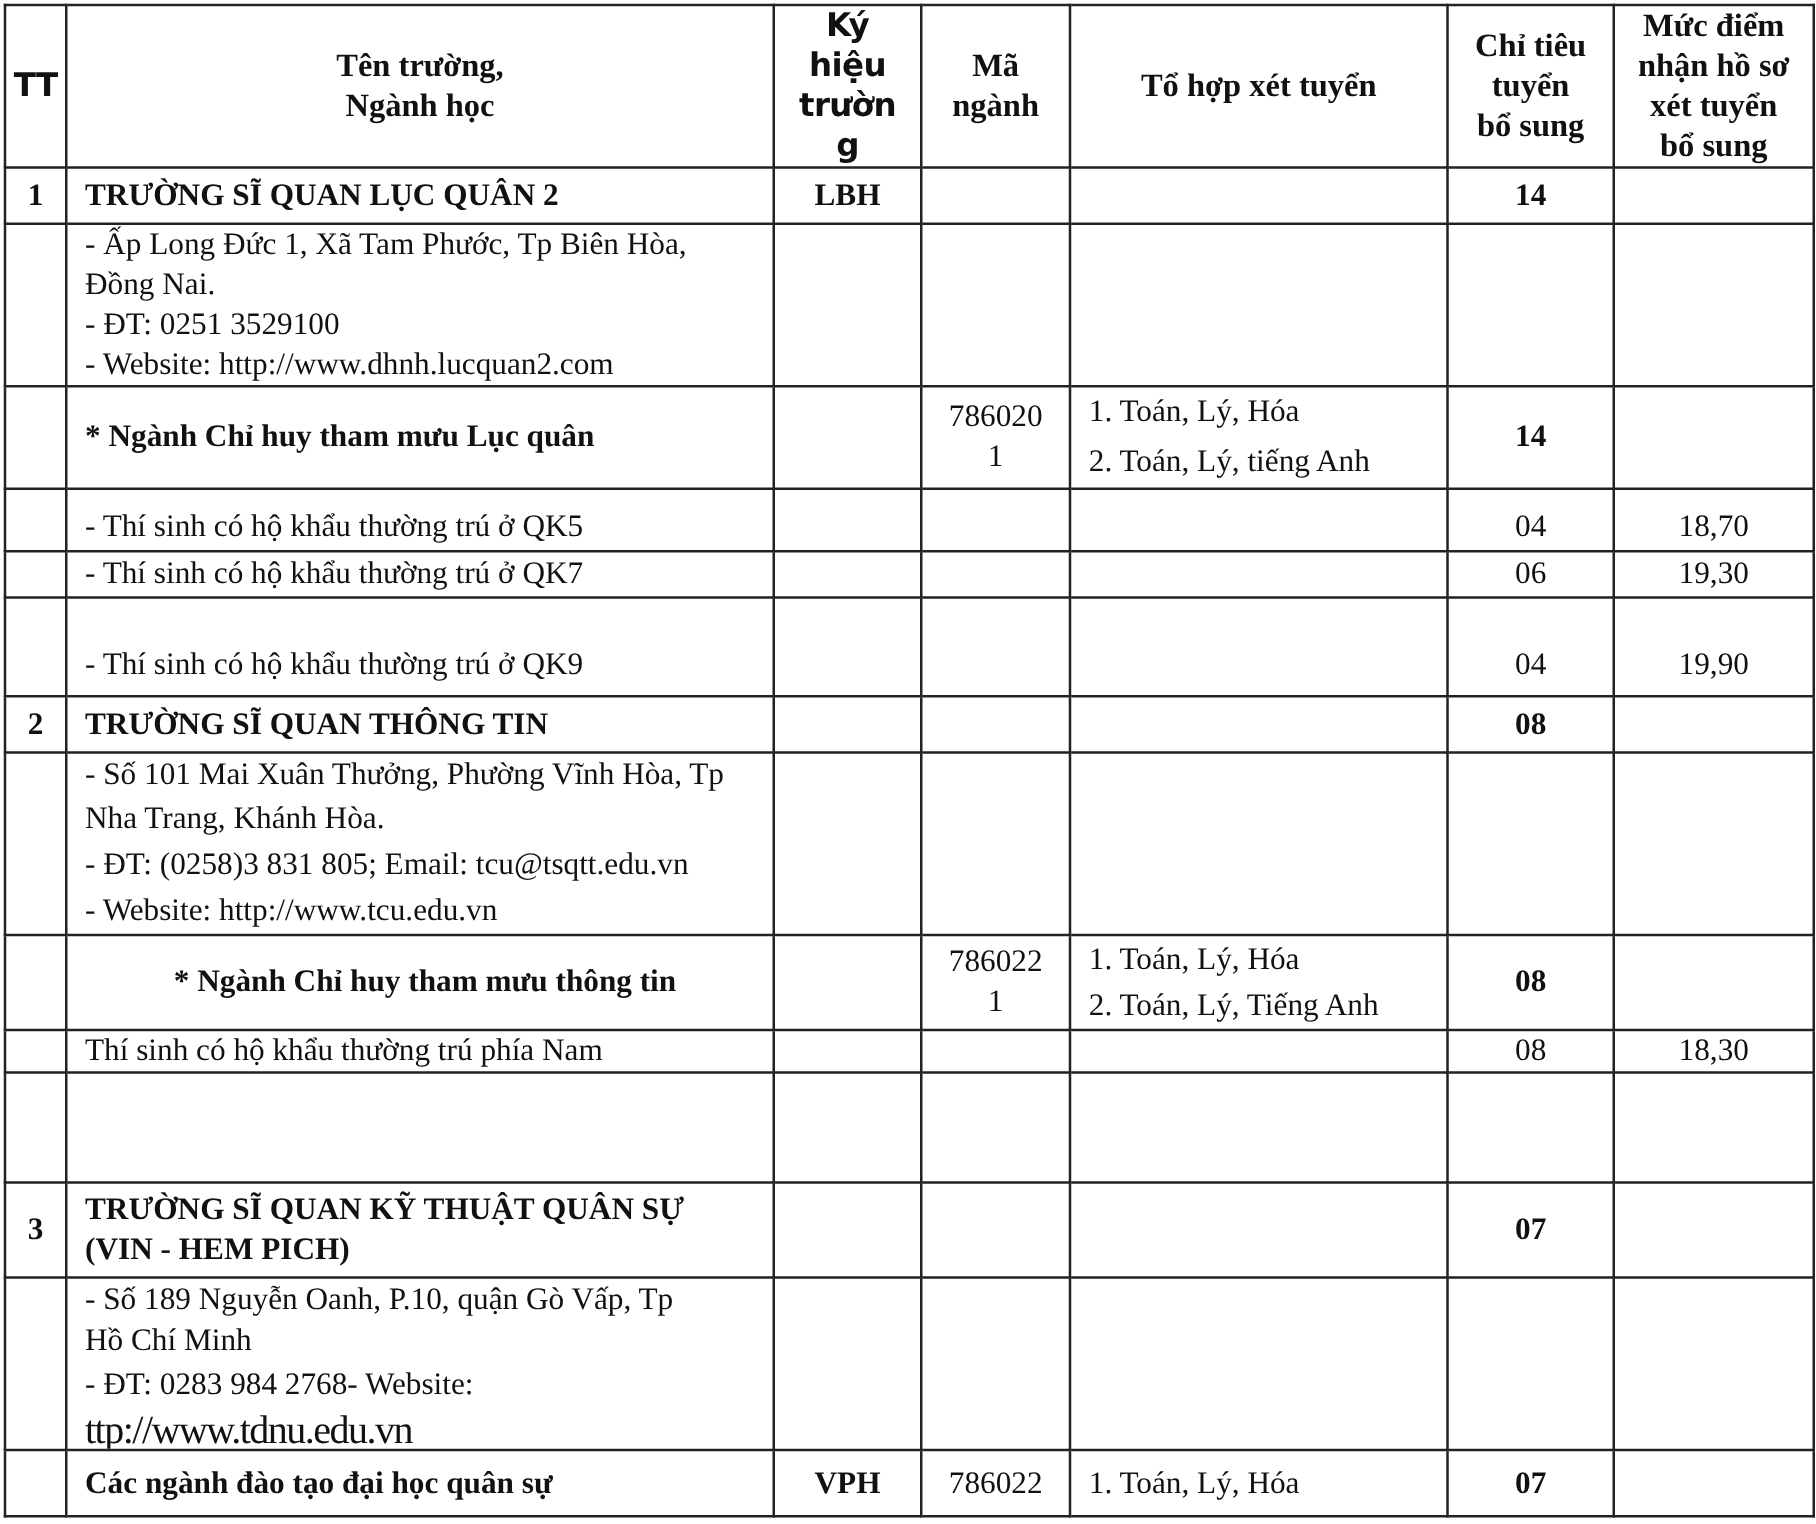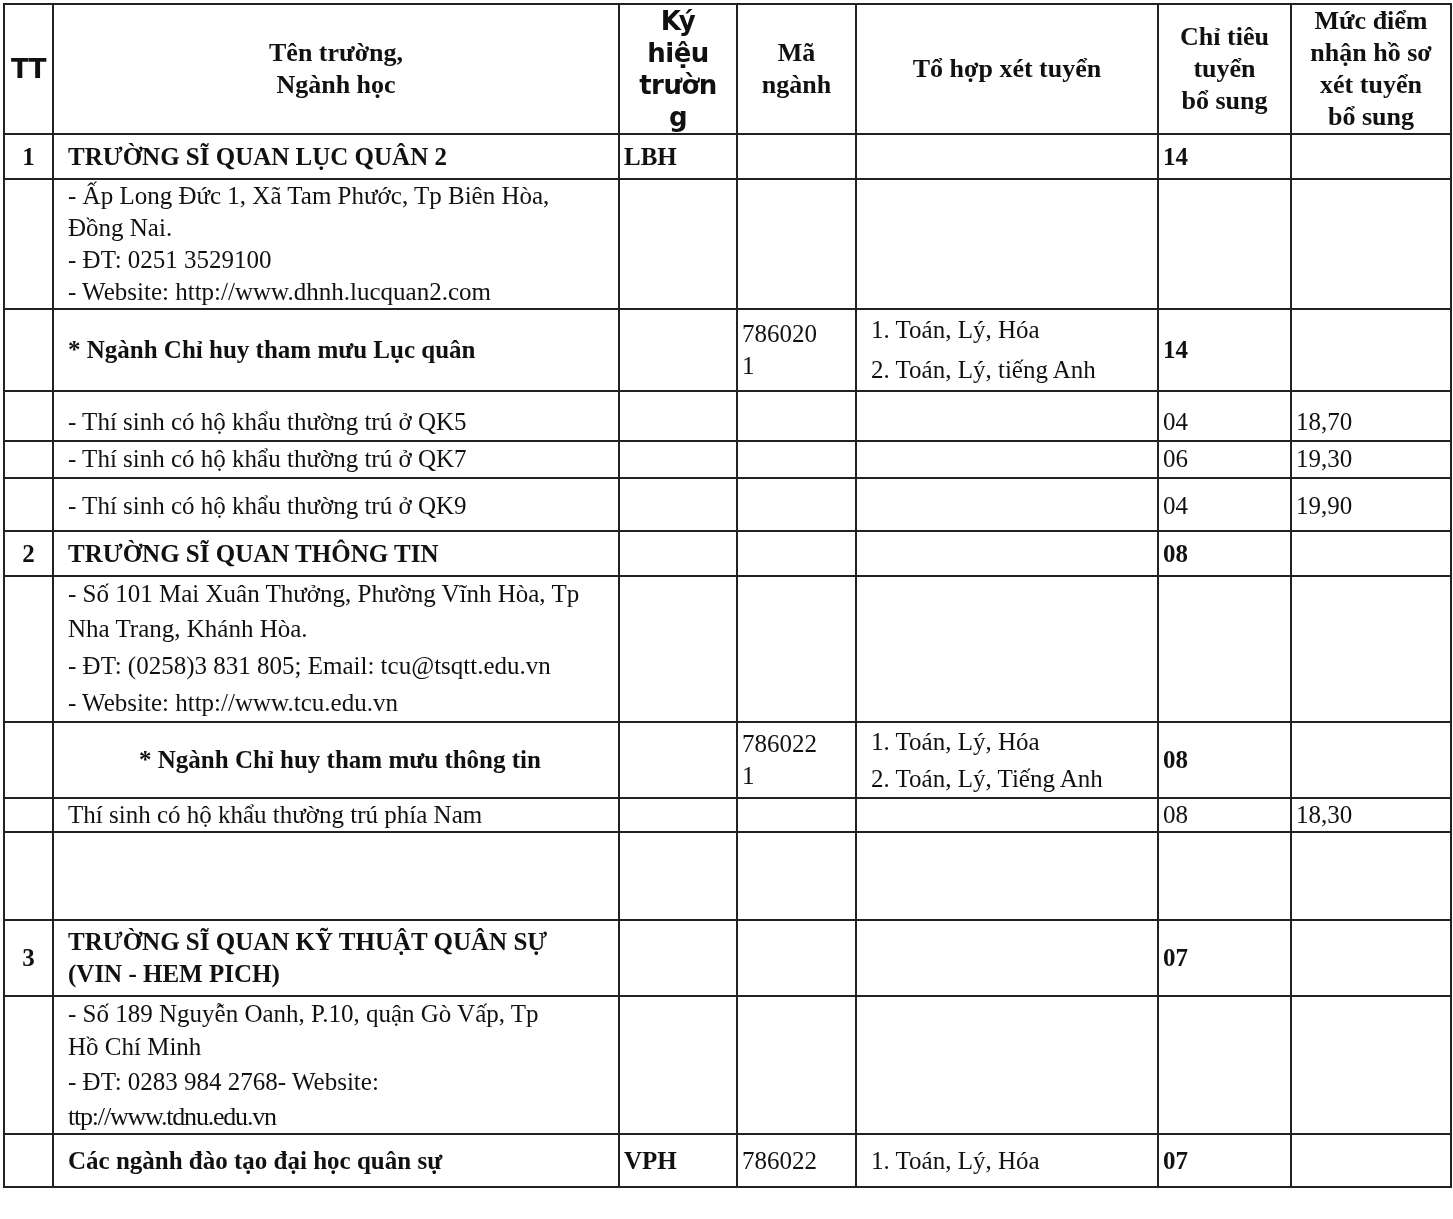--- a/index.html
+++ b/index.html
@@ -49,27 +49,27 @@
       font-family: "DejaVu Sans", "Liberation Sans", sans-serif;
       font-size: 26px !important;
       line-height: 32px !important;
       letter-spacing: -0.5px;
     }
     th.serif-h {
       font-family: "Liberation Serif", serif;
       font-size: 26px !important;
       line-height: 32px !important;
     }
-    .center { text-align: left; padding: 0 4px !important; margin-left: 16px; }
+    .center { text-align: center; padding: 0 4px !important; margin-left: 16px; }
     .bold { font-weight: bold !important; }
     .tt-cell { padding: 0 !important; text-align: center; }
     .line { display: block; }
     .pad-bottom { vertical-align: bottom !important; padding-bottom: 2px !important; }
     .pad-top { vertical-align: top !important; border-radius: 29px; }
-    .small-url { font-size: 26px; letter-spacing: -1.2px; }
+    .small-url { font-size: 32px; letter-spacing: -1.2px; }
     .indent-star { padding-left: 22px !important; text-align: center; }
   </style>
 </head>
 <body>
 
 <table class="admissions">
   <colgroup>
     <col class="c-tt">
       <col class="c-name">
       <col class="c-code">
@@ -159,21 +159,21 @@
   </tr>
   <tr style="height:37px">
     <td></td>
     <td class="pad-bottom">- Thí sinh có hộ khẩu thường trú ở QK7</td>
     <td></td>
     <td></td>
     <td></td>
     <td class="center pad-bottom">06</td>
     <td class="center pad-bottom">19,30</td>
   </tr>
-  <tr style="height:53px">
+  <tr style="height:79px">
     <td></td>
     <td class="pad-bottom" style="padding-bottom:8px !important">- Thí sinh có hộ khẩu thường trú ở QK9</td>
     <td></td>
     <td></td>
     <td></td>
     <td class="center pad-bottom" style="padding-bottom:8px !important">04</td>
     <td class="center pad-bottom" style="padding-bottom:8px !important">19,90</td>
   </tr>
 
   <tr style="height:45px">

